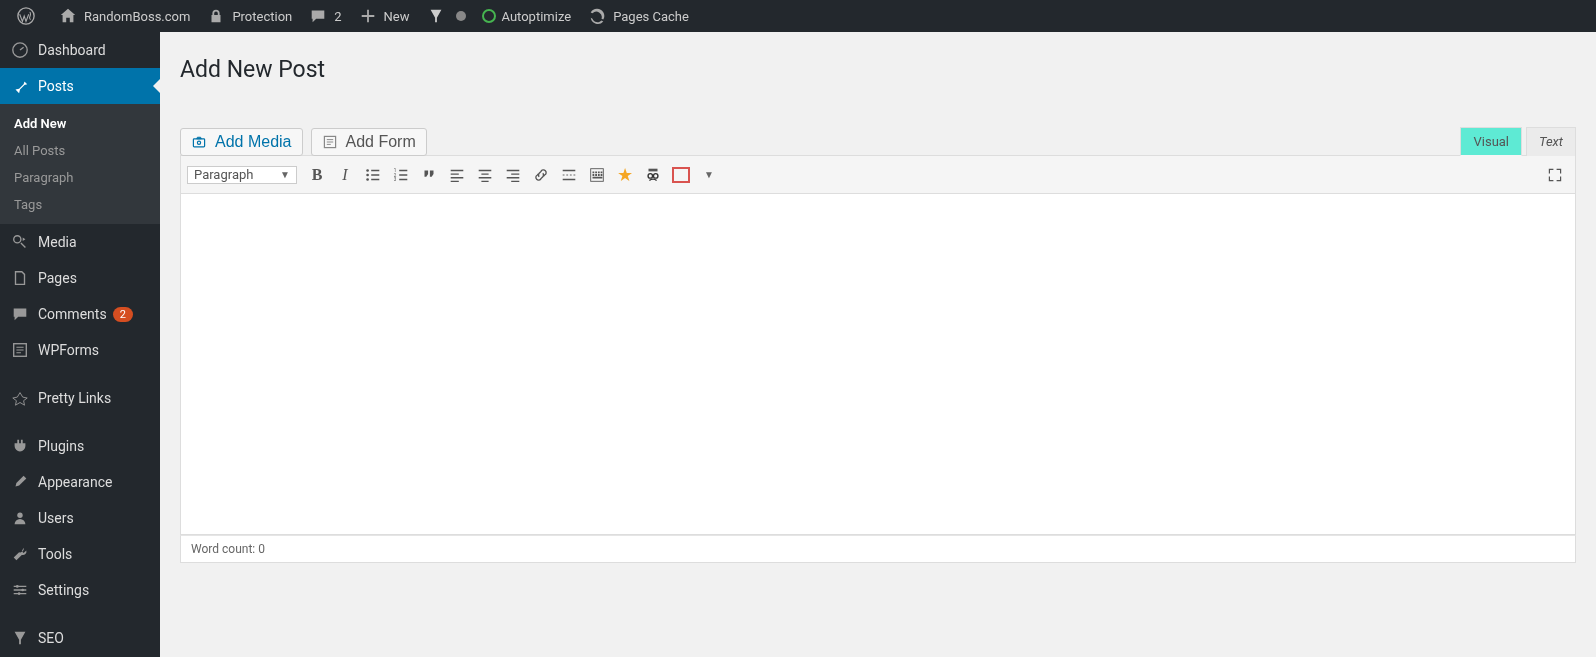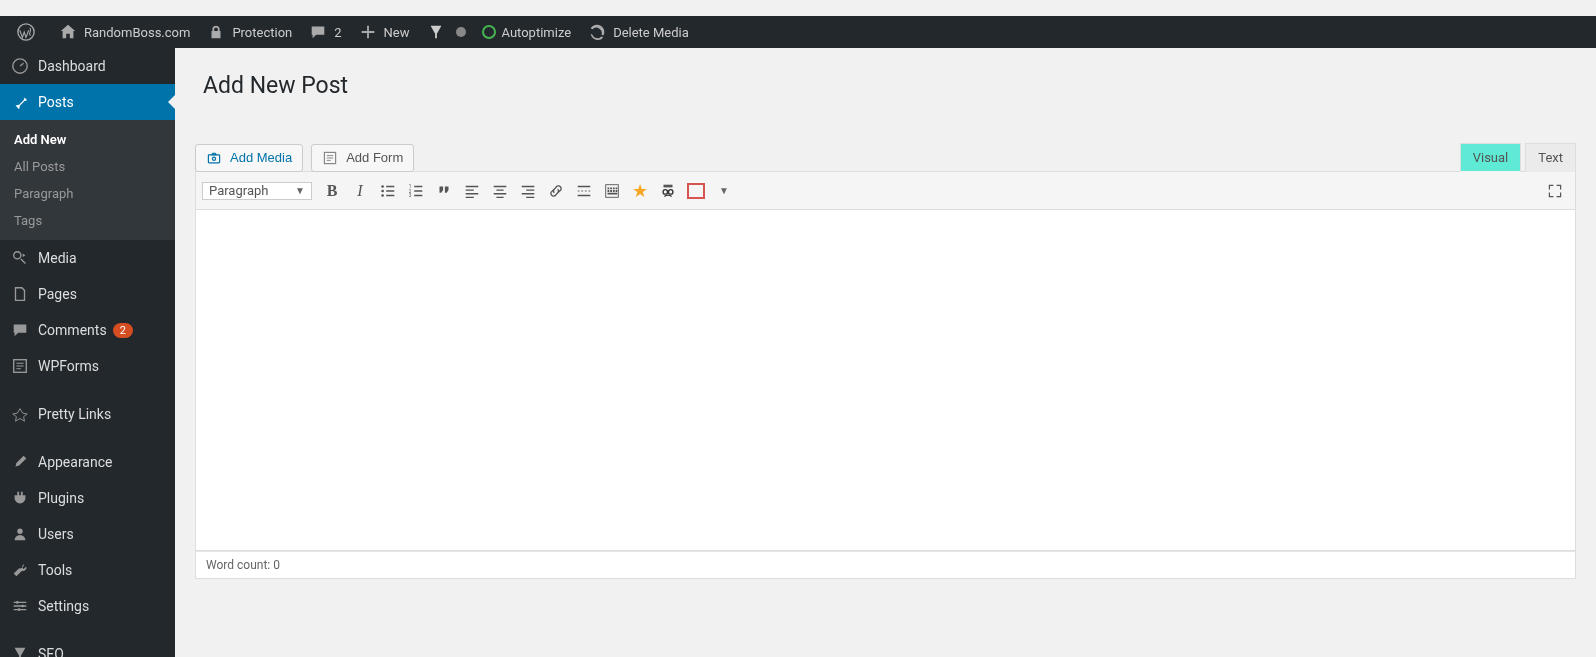--- a/index.html
+++ b/index.html
@@ -1,58 +1,58 @@
 <!DOCTYPE html>
 <html><head>
 <meta charset="utf-8">
 <style>
 * { box-sizing: border-box; margin: 0; padding: 0; }
 body { font-family: -apple-system, BlinkMacSystemFont, "Segoe UI", Roboto, sans-serif; font-size: 13px; color: #444; background: #f1f1f1; }
 
 
-.adminbar { height: 32px; background: #23282d; color: #eee; display: flex; align-items: center; padding: 0 8px; margin-top: 16px; }
+.adminbar { height: 32px; background: #23282d; color: #eee; display: flex; align-items: center; padding: 0 8px; }
 .adminbar .ab-item { display: flex; align-items: center; height: 32px; padding: 0 8px; color: #ccc; cursor: pointer; font-size: 13px; }
 .adminbar .ab-icon { width: 20px; height: 20px; display: inline-flex; align-items: center; justify-content: center; margin-right: 6px; }
 .adminbar svg { width: 18px; height: 18px; fill: #aaa; }
 .adminbar .green-circle { width:14px; height:14px; border:2px solid #46b450; border-radius:50%; margin-right:6px;}
 .adminbar .gray-dot { width:10px; height:10px; background:#888; border-radius:50%; margin-left:4px;}
 
 .wrap { display: flex; min-height: calc(100vh - 32px); }
 
 
-.sidebar { width: 175px; background: #23282d; color: #eee; display: flex; flex-direction: column; }
+.sidebar { width: 160px; background: #23282d; color: #eee; display: flex; flex-direction: column; }
 .menu-item { display: flex; align-items: center; min-height: 34px; padding: 8px 8px 8px 10px; color: #ddd; cursor: pointer; font-size: 14px; }
 .menu-item .mi-icon { width: 20px; height: 20px; margin-right: 8px; display: inline-flex; align-items:center; justify-content:center; }
 .menu-item.current { background: #0073aa; color: #fff; position: relative; }
 .menu-item.current::after { content:""; position:absolute; right:-1px; top:50%; transform:translateY(-50%); border:8px solid transparent; border-right-color:#f1f1f1; }
 .submenu { background: #32373c; padding: 6px 0; }
 .submenu-item { padding: 6px 12px 6px 14px; color: #999; cursor: pointer; font-size: 13px; }
 .submenu-item.active { color: #fff; font-weight: 600; }
 .menu-sep { height: 12px; }
 .badge { background: #d54e21; color: #fff; border-radius: 10px; font-size: 11px; padding: 1px 7px; margin-left: 6px; }
 .sidebar svg { width: 18px; height: 18px; fill: #999; }
 .menu-item.current svg { fill: #fff; }
 
 
 .main { flex: 1; padding: 10px 20px 20px 20px; background: #f1f1f1; min-width: 0; }
-h1.page-title { font-size: 23px; font-weight: 400; color: #23282d; margin: 14px 0 18px 8px; }
+h1.page-title { font-size: 23px; font-weight: 400; color: #23282d; margin: 14px 0 18px 0; }
 .title-input { width: 100%; height: 42px; background: #fff; border: 1px solid #ddd; border-radius: 3px; font-size: 20px; padding: 0 14px; color: #32373c; outline: none; }
 .title-input::placeholder { color: #72777c; }
 
 .media-row { display: flex; align-items: center; margin-top: 44px; position: relative; }
-.btn { background: #f7f7f7; border: 1px solid #ccc; border-radius: 3px; padding: 4px 10px; font-size: 13px; color: #0073aa; cursor: pointer; display: inline-flex; align-items: center; margin-right: 8px; }
+.btn { background: #f7f7f7; border: 1px solid #ccc; border-radius: 3px; padding: 4px 10px; font-size: 16px; color: #0073aa; cursor: pointer; display: inline-flex; align-items: center; margin-right: 8px; }
 .btn .b-icon { width: 18px; height: 18px; margin-right: 6px; display:inline-flex; align-items:center; }
 .btn svg { width: 16px; height: 16px; fill: #0073aa; stroke: #0073aa; }
 .btn.formbtn svg { fill:#888; }
 .btn.formbtn { color:#555; }
 
 .editor-tabs { margin-left: auto; display: flex; align-self: flex-end; }
 .ed-tab { padding: 6px 12px; font-size: 13px; color: #555; border: 1px solid #ddd; background: #ebebeb; cursor: pointer; border-bottom: none; }
 .ed-tab.active { background: #5eead4; border-bottom: 1px solid #f5f5f5; position: relative; z-index: 2; }
-.ed-tab + .ed-tab { margin-left: 4px; }
+.ed-tab + .ed-tab { margin-left: 4px; font-style: italic; }
 
 .editor-box { border: 1px solid #ddd; background: #fff; margin-top: -1px; }
 .toolbar { height: 38px; background: #f5f5f5; border-bottom: 1px solid #ddd; display: flex; align-items: center; padding: 0 6px; }
 .format-sel { height: 18px; width: 110px; border: 1px solid #ccc; background: #fff; padding: 0 6px; font-size: 13px; color: #555; margin-right: 6px; display:flex; align-items:center; justify-content:space-between; cursor:pointer; }
 .format-sel .caret { font-size:10px; color:#666; }
 .tb-btn { width: 28px; height: 28px; display:inline-flex; align-items:center; justify-content:center; cursor:pointer; color:#555; }
 .tb-btn svg { width:18px; height:18px; fill:#555; }
 .tb-btn .bold { font-weight:bold; font-family: Georgia, serif; font-size:16px; }
 .tb-btn .ital { font-style:italic; font-family: Georgia, serif; font-size:16px; }
 .star { color:#f5a623; font-size:18px; }
@@ -120,21 +120,21 @@
   <div class="ab-item">
     <span class="green-circle"></span>
     <span>Autoptimize</span>
   </div>
   <div class="ab-item">
     <span class="ab-icon">
       <svg viewBox="0 0 20 20">
           <path d="M10 2a8 8 0 00-7 4l2 1a6 6 0 0110 6l2 1a8 8 0 00-7-12zM5 13l-2-1a8 8 0 0014 4l-2-1a6 6 0 01-10-2z"></path>
         </svg>
     </span>
-    <span>Delete Media</span>
+    <span>Pages Cache</span>
   </div>
 </div>
 
 <div class="wrap">
 
   <div class="sidebar">
     <div class="menu-item">
       <span class="mi-icon">
           <svg viewBox="0 0 20 20">
             <circle cx="10" cy="10" r="8" fill="none" stroke="#999" stroke-width="1.5"></circle>
@@ -199,32 +199,32 @@
           <svg viewBox="0 0 20 20">
             <path d="M2 10l5-1 3-5 3 5 5 1-4 3 1 5-5-3-5 3 1-5z" fill="none" stroke="#999" stroke-width="1"></path>
           </svg>
         </span>
       <span>Pretty Links</span>
     </div>
     <div class="menu-sep"></div>
     <div class="menu-item">
       <span class="mi-icon">
           <svg viewBox="0 0 20 20">
+            <path d="M7 3v4H4v3a6 6 0 1012 0V7h-3V3h-2v4H9V3z"></path>
+          </svg>
+        </span>
+      <span>Plugins</span>
+    </div>
+    <div class="menu-item">
+      <span class="mi-icon">
+          <svg viewBox="0 0 20 20">
             <path d="M14 3l3 3-8 8-4 1 1-4z"></path>
           </svg>
         </span>
       <span>Appearance</span>
-    </div>
-    <div class="menu-item">
-      <span class="mi-icon">
-          <svg viewBox="0 0 20 20">
-            <path d="M7 3v4H4v3a6 6 0 1012 0V7h-3V3h-2v4H9V3z"></path>
-          </svg>
-        </span>
-      <span>Plugins</span>
     </div>
     <div class="menu-item">
       <span class="mi-icon">
           <svg viewBox="0 0 20 20">
             <circle cx="10" cy="7" r="3"></circle>
             <path d="M4 17a6 6 0 0112 0z"></path>
           </svg>
         </span>
       <span>Users</span>
     </div>

